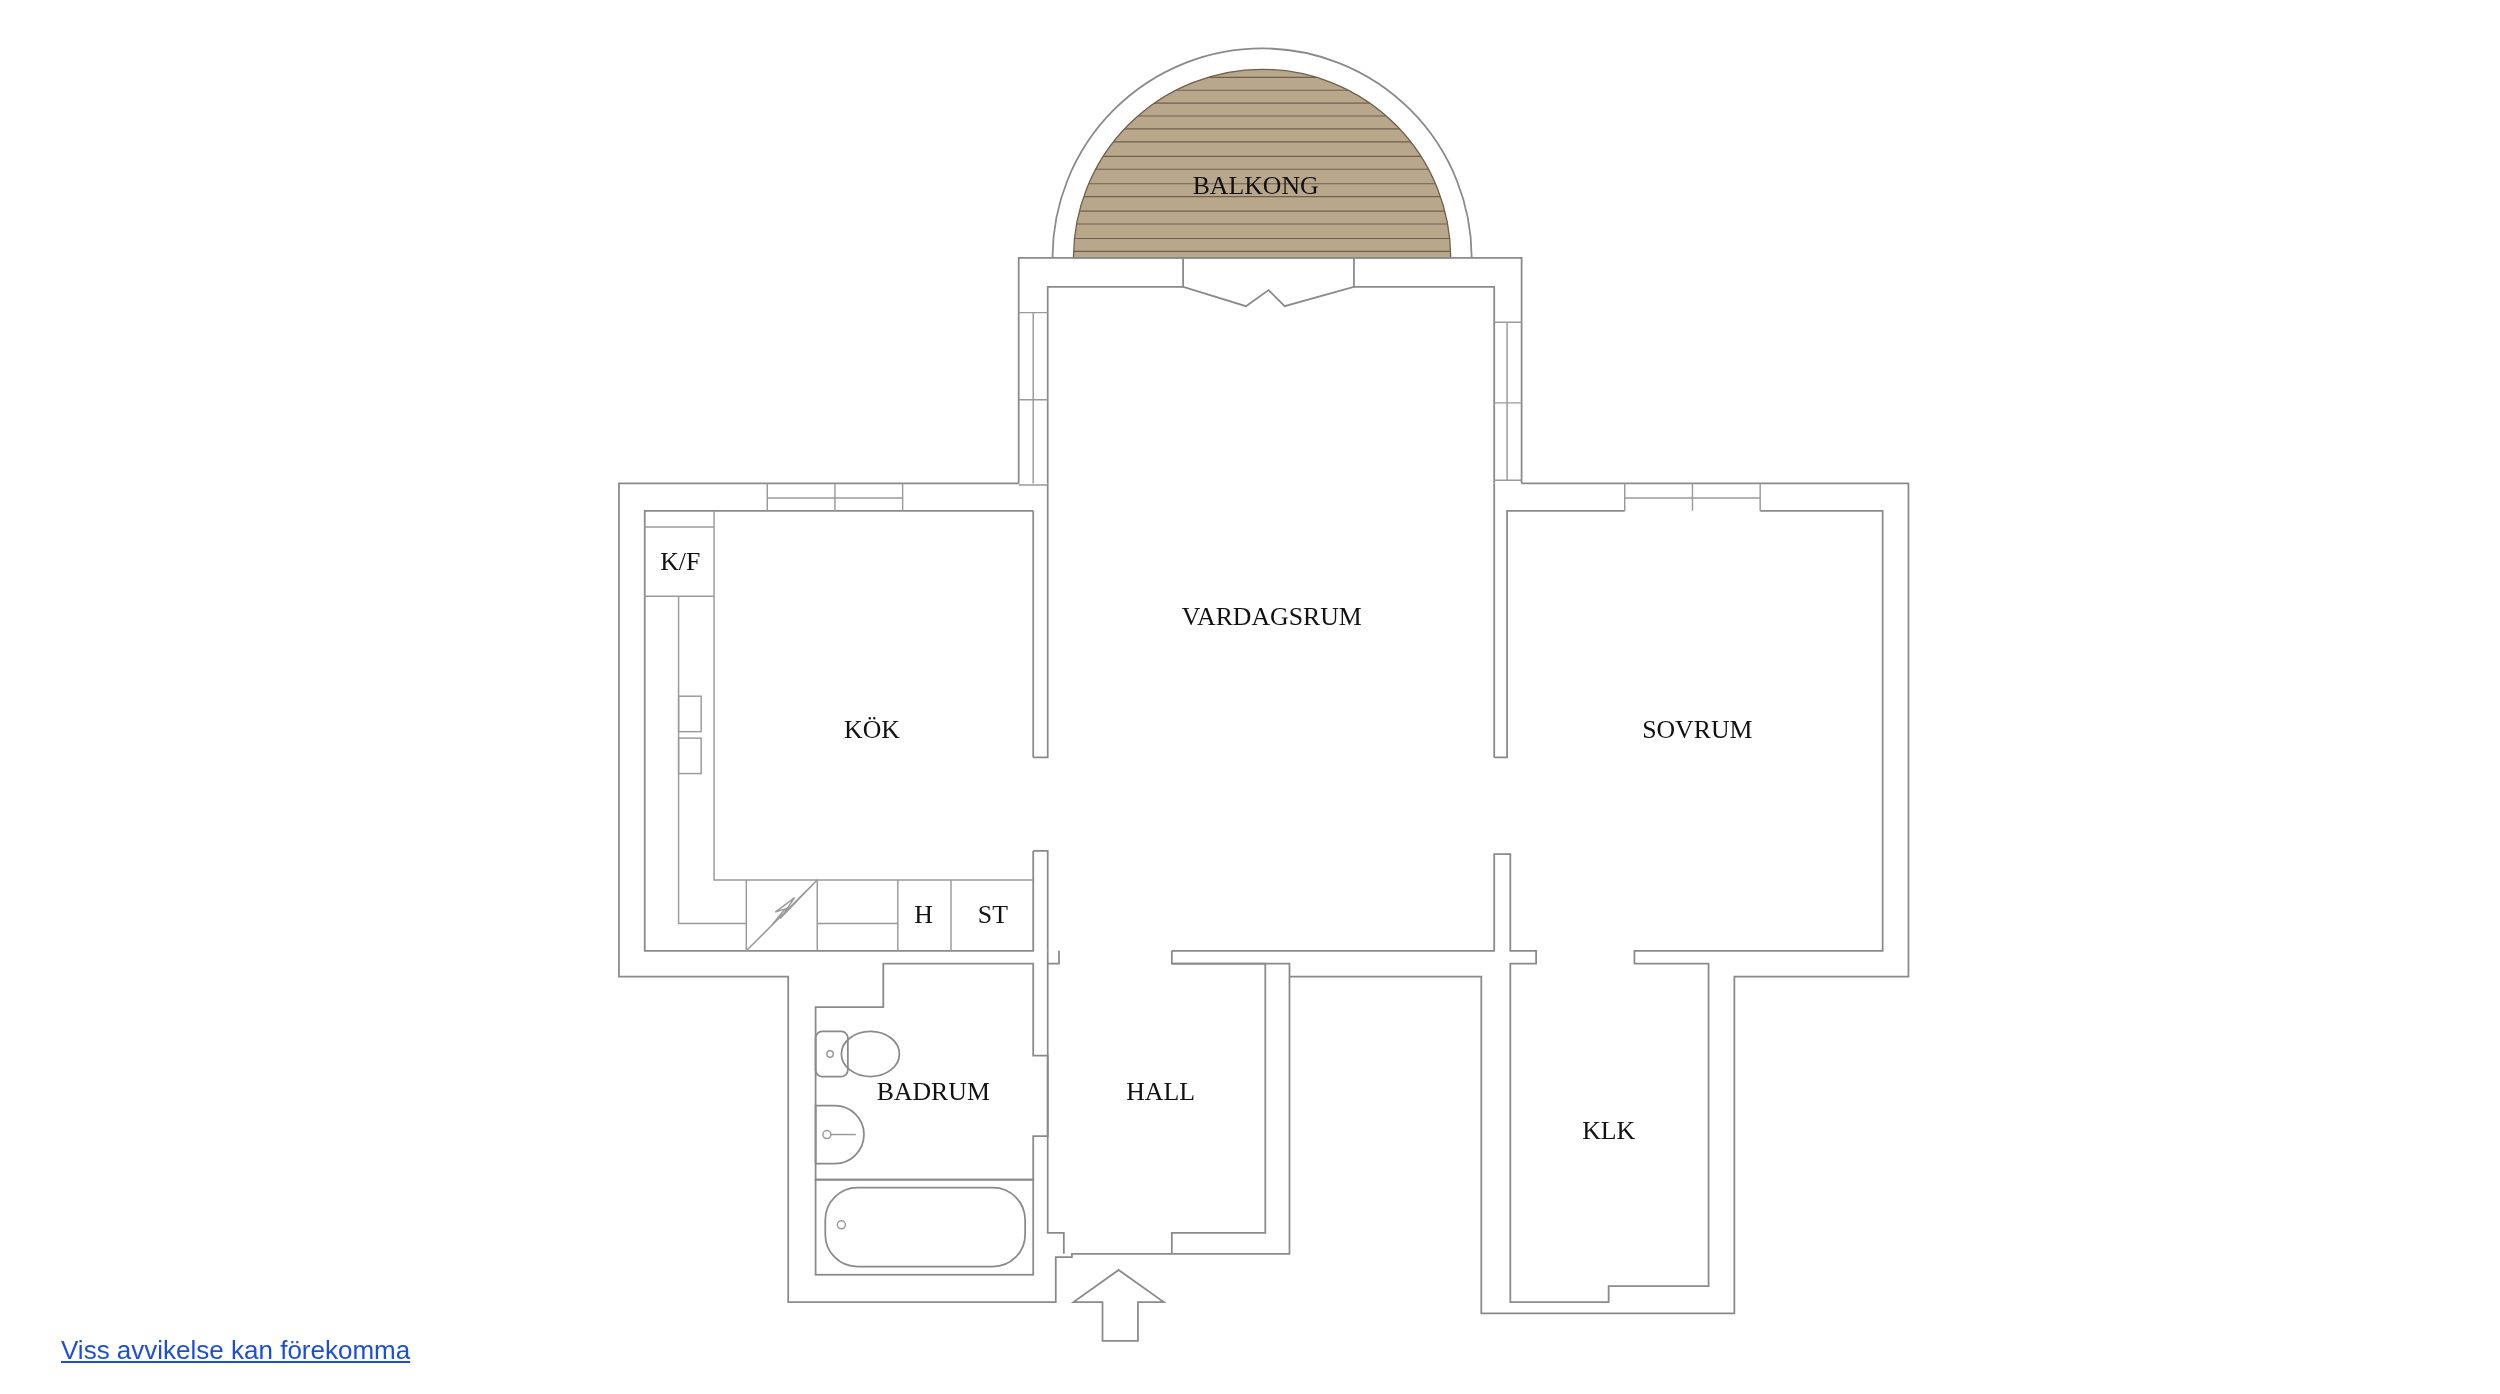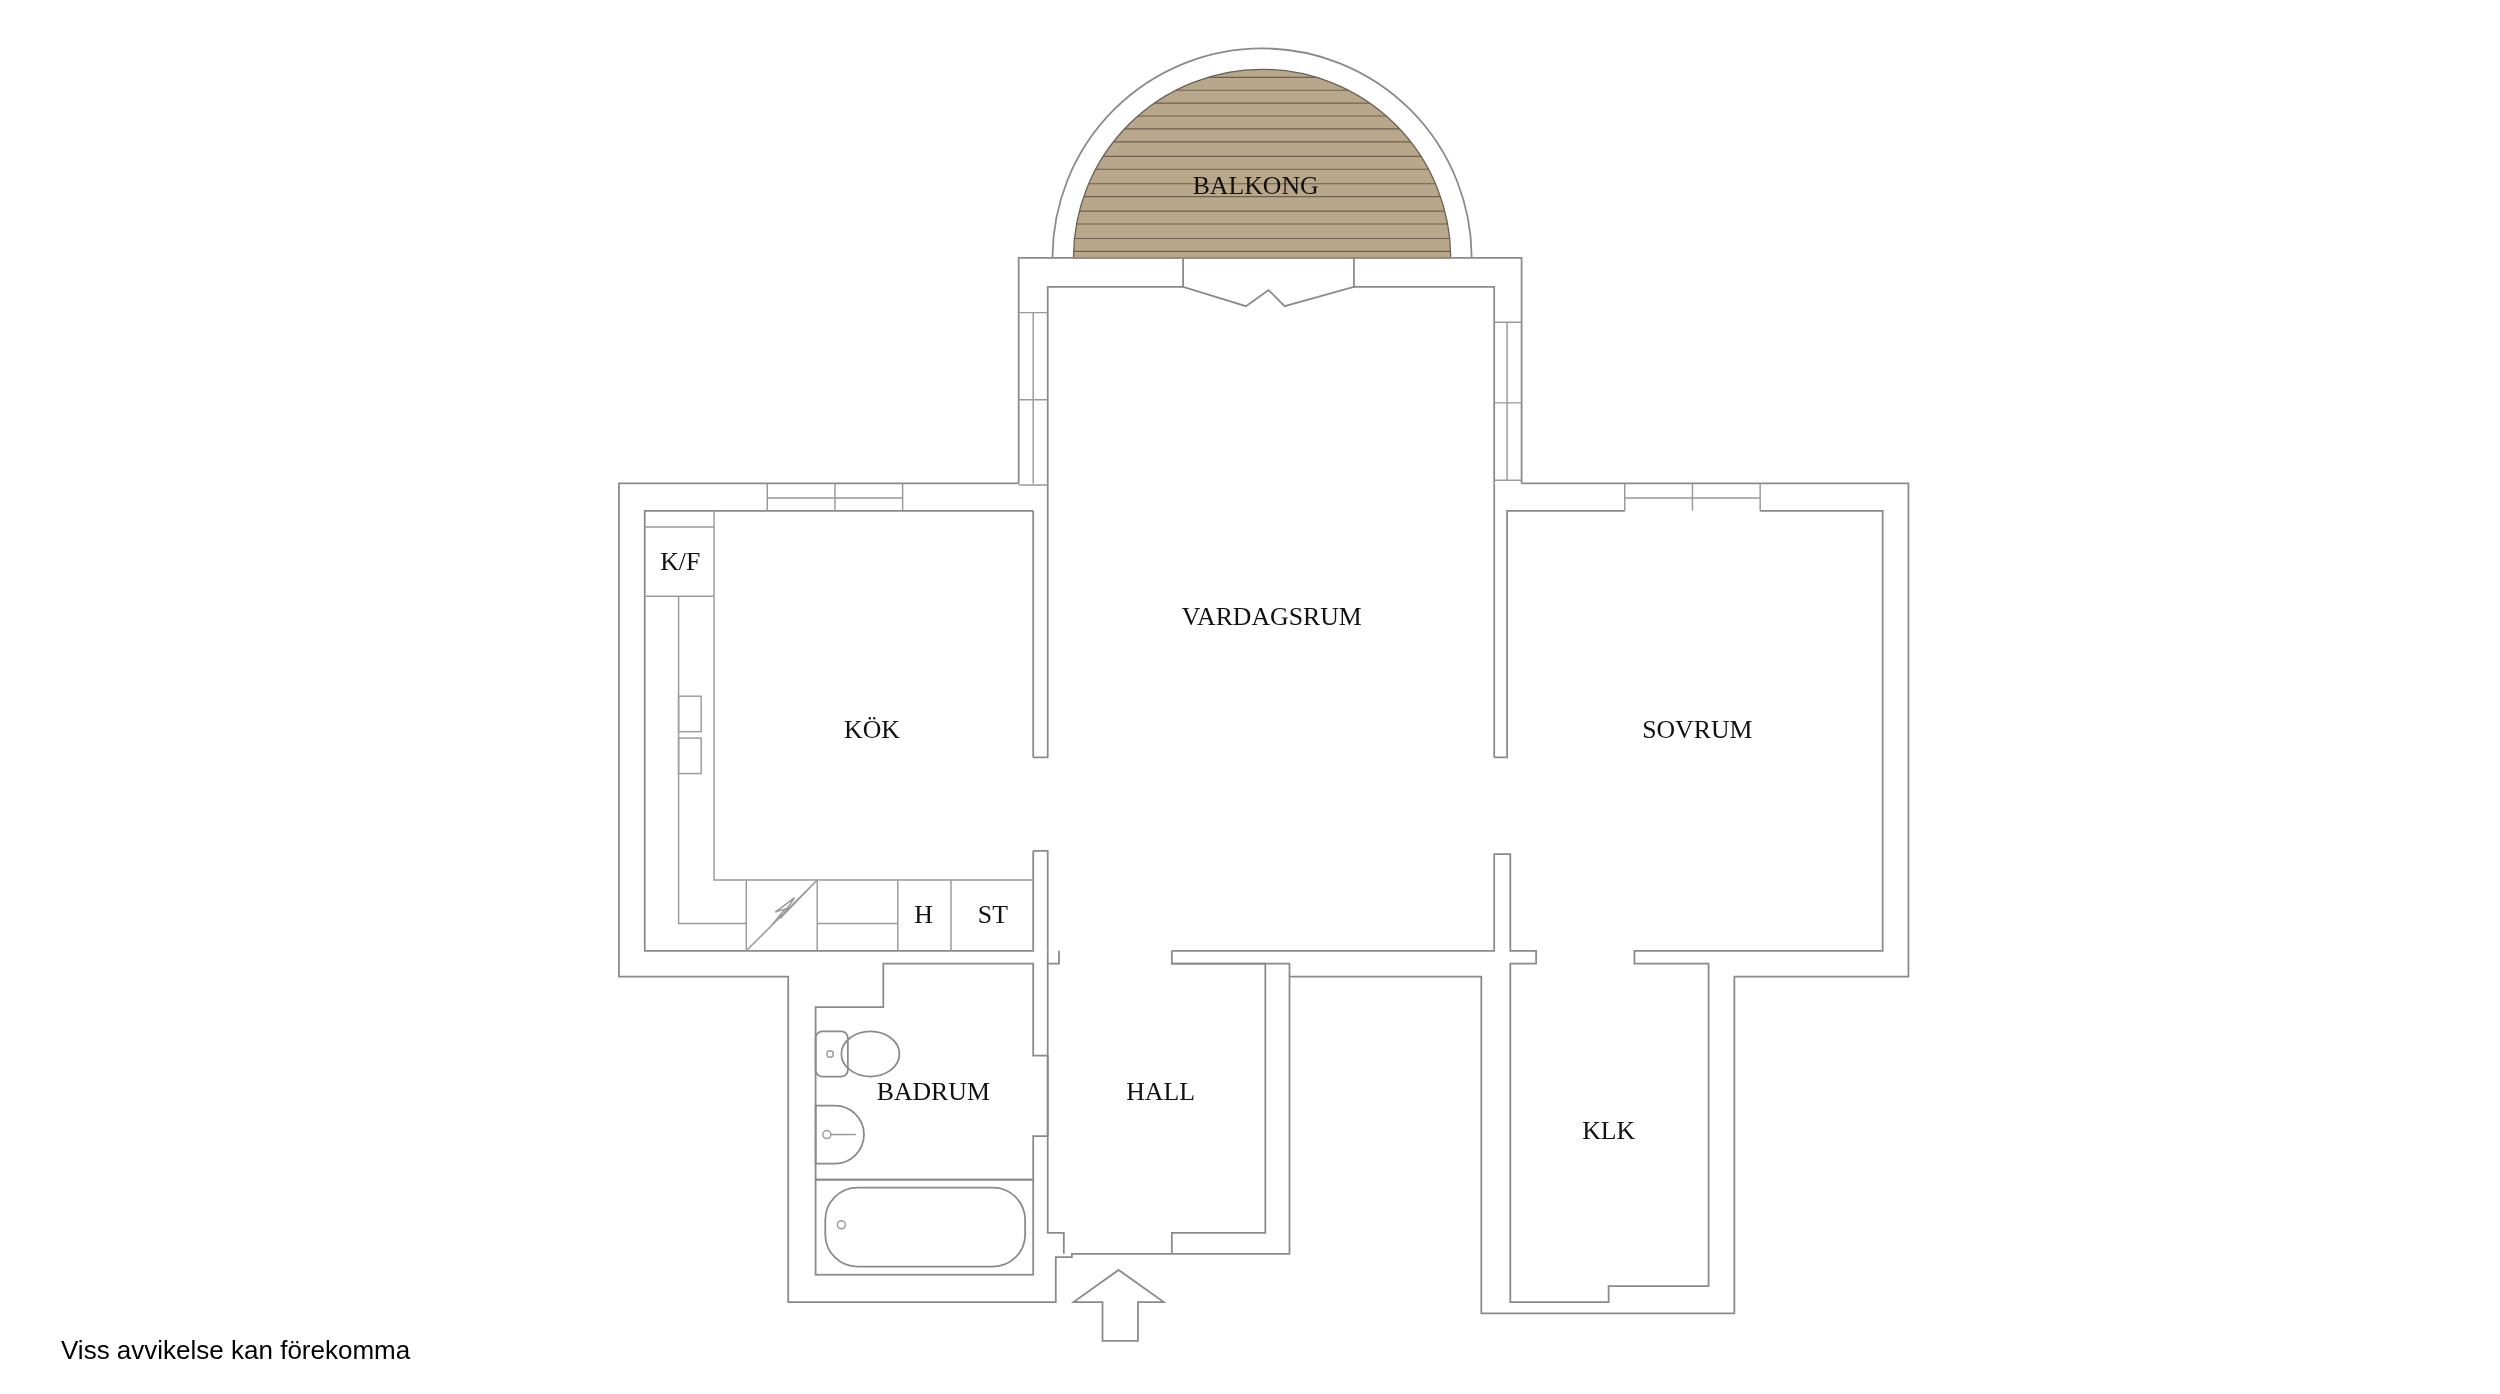--- a/index.html
+++ b/index.html
@@ -2,21 +2,21 @@
 <html><head>
 <meta charset="utf-8">
 <style>
   html, body { margin:0; padding:0; background:#ffffff; }
   body { width:2500px; height:1394px; position:relative; overflow:hidden; }
   #plan { position:absolute; left:0; top:0; width:2500px; height:1394px; }
   .line { fill:none; stroke:#8a8a8a; stroke-width:1.1; }
   .thin { fill:none; stroke:#9a9a9a; stroke-width:0.9; }
   .room-label { font-family:"Liberation Serif", "DejaVu Serif", serif; font-size:16px; fill:#111; text-anchor:middle; dominant-baseline:middle; }
   .small-label { font-family:"Liberation Serif", "DejaVu Serif", serif; font-size:16px; fill:#111; text-anchor:middle; dominant-baseline:middle; }
-  .disclaimer { position:absolute; left:61px; top:1335px; font-family:"Liberation Sans", sans-serif; font-size:26px; color:#000000; }
+  .disclaimer { position:absolute; left:61px; top:1335px; font-family:"Liberation Sans", sans-serif; font-size:26px; color:#1d4ed8;text-decoration:underline; }
 </style>
 </head>
 <body>
 
 <svg id="plan" viewBox="0 0 1551 865" preserveAspectRatio="none" xmlns="http://www.w3.org/2000/svg">
   <defs>
     <clipPath id="woodClip">
       <path d="M666,160 A117,117 0 0 1 900,160 Z"></path>
     </clipPath>
   </defs>

